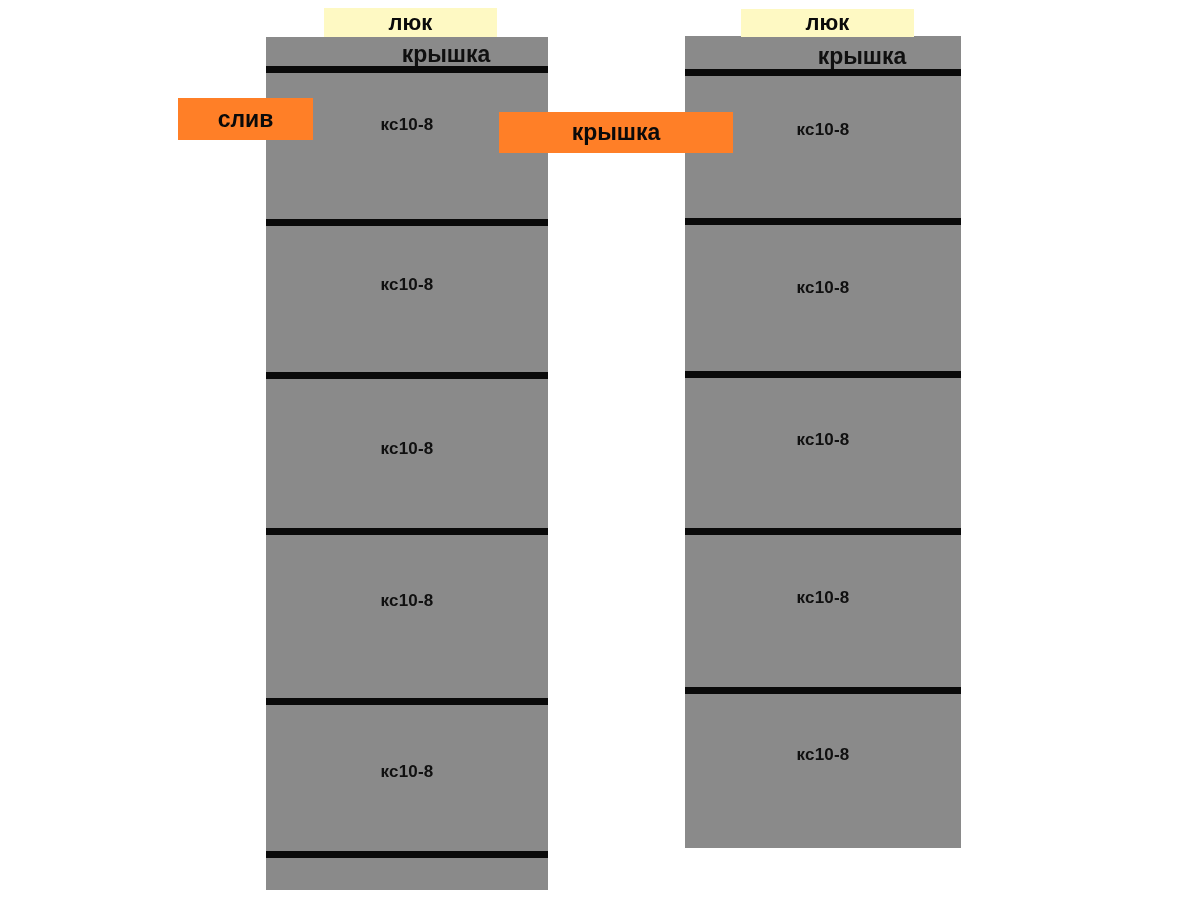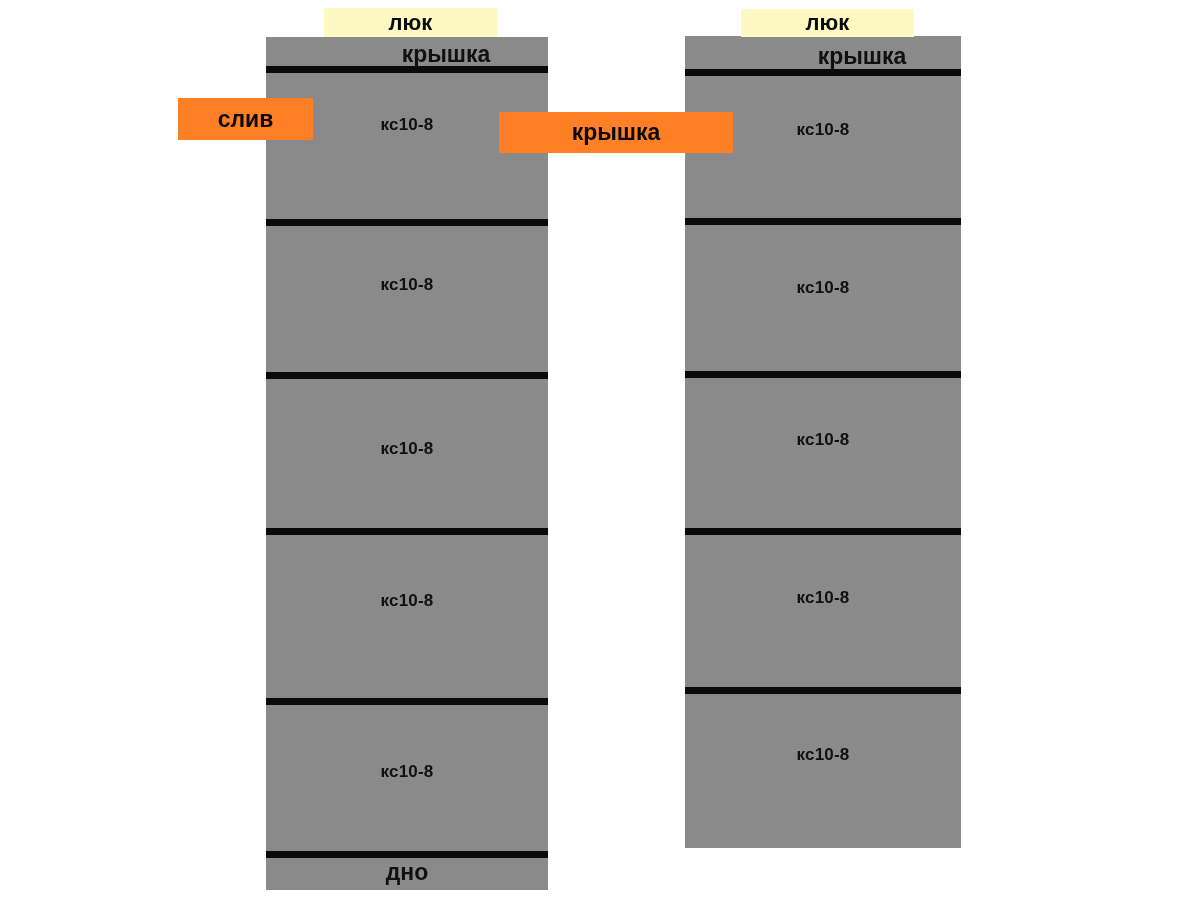--- a/index.html
+++ b/index.html
@@ -113,21 +113,20 @@
 
   <div class="ring" style="left:266px; top:424px; width:282px; height:50px;">кс10-8</div>
   <div class="divider" style="left:266px; top:528px; width:282px;"></div>
 
   <div class="ring" style="left:266px; top:576px; width:282px; height:50px;">кс10-8</div>
   <div class="divider" style="left:266px; top:698px; width:282px;"></div>
 
   <div class="ring" style="left:266px; top:747px; width:282px; height:50px;">кс10-8</div>
 
   <div class="divider" style="left:266px; top:851px; width:282px;"></div>
-  <div class="bottom-label" style="left:266px; top:858px; width:282px; height:28px;">дно</div>
 
   <div class="hatch" style="left:324px; top:8px; width:173px; height:29px;">люк</div>
 
   <div class="column" style="left:685px; top:36px; width:276px; height:812px;"></div>
 
   <div class="lid-label" style="left:685px; top:42px; width:276px; height:28px;">крышка</div>
 
   <div class="divider" style="left:685px; top:69px; width:276px;"></div>
 
   <div class="ring" style="left:685px; top:105px; width:276px; height:50px;">кс10-8</div>

